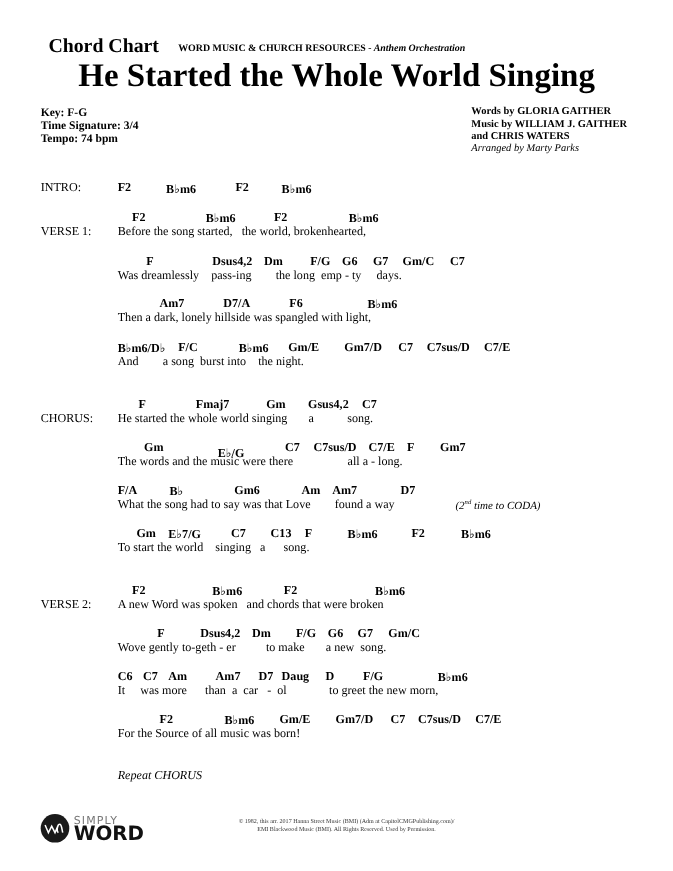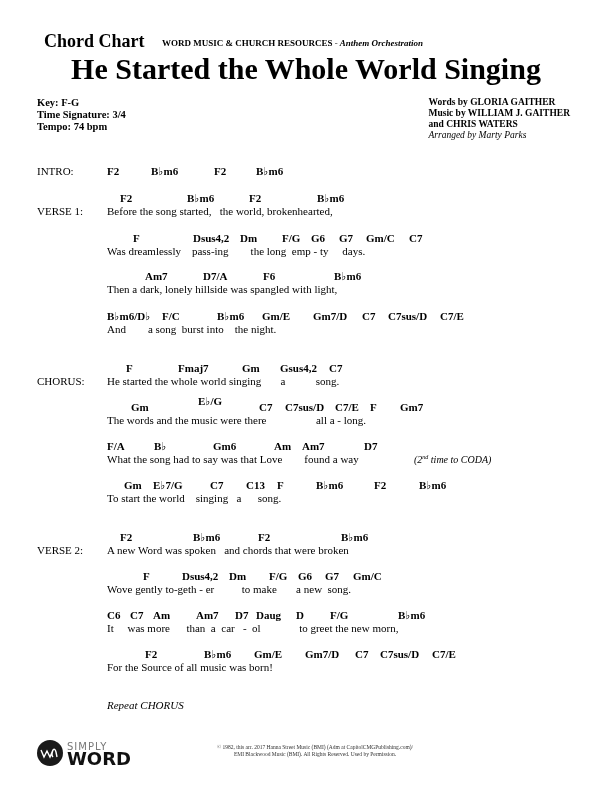--- a/index.html
+++ b/index.html
@@ -85,21 +85,21 @@
     <div class="abs chord" style="left: 388px; top: 310px;">C7sus/D</div>
     <div class="abs chord" style="left: 440px; top: 310px;">C7/E</div>
     <div class="abs lyric" style="left: 107px; top: 323px; white-space: pre;">And        a song  burst into    the night.</div>
     <div class="abs chord" style="left: 126px; top: 362px;">F</div>
     <div class="abs chord" style="left: 178px; top: 362px;">Fmaj7</div>
     <div class="abs chord" style="left: 242px; top: 362px;">Gm</div>
     <div class="abs chord" style="left: 280px; top: 362px;">Gsus4,2</div>
     <div class="abs chord" style="left: 329px; top: 362px;">C7</div>
     <div class="abs lyric" style="left: 107px; top: 375px; white-space: pre;">He started the whole world singing       a           song.</div>
     <div class="abs chord" style="left: 131px; top: 401px;">Gm</div>
-    <div class="abs chord" style="left: 198px; top: 395px; text-align: center;">E♭/G</div>
+    <div class="abs chord" style="left: 198px; top: 405px; text-align: center;">E♭/G</div>
     <div class="abs chord" style="left: 259px; top: 401px;">C7</div>
     <div class="abs chord" style="left: 285px; top: 401px;">C7sus/D</div>
     <div class="abs chord" style="left: 335px; top: 401px;">C7/E</div>
     <div class="abs chord" style="left: 370px; top: 401px;">F</div>
     <div class="abs chord" style="left: 400px; top: 401px;">Gm7</div>
     <div class="abs lyric" style="left: 107px; top: 414px; white-space: pre;">The words and the music were there                  all a - long.</div>
     <div class="abs chord" style="left: 107px; top: 440px;">F/A</div>
     <div class="abs chord" style="left: 154px; top: 440px;">B♭</div>
     <div class="abs chord" style="left: 213px; top: 440px;">Gm6</div>
     <div class="abs chord" style="left: 274px; top: 440px;">Am</div>

